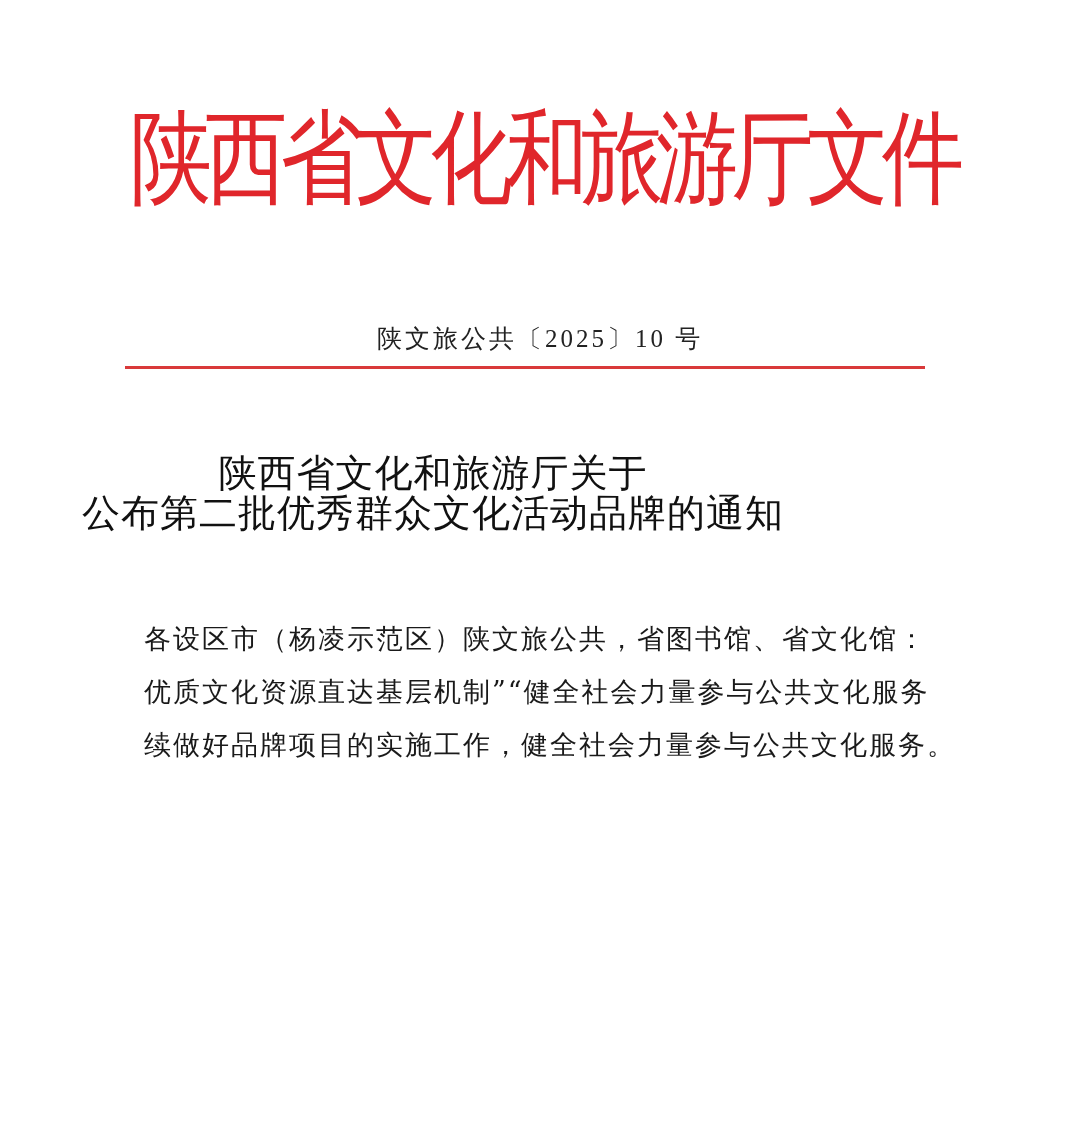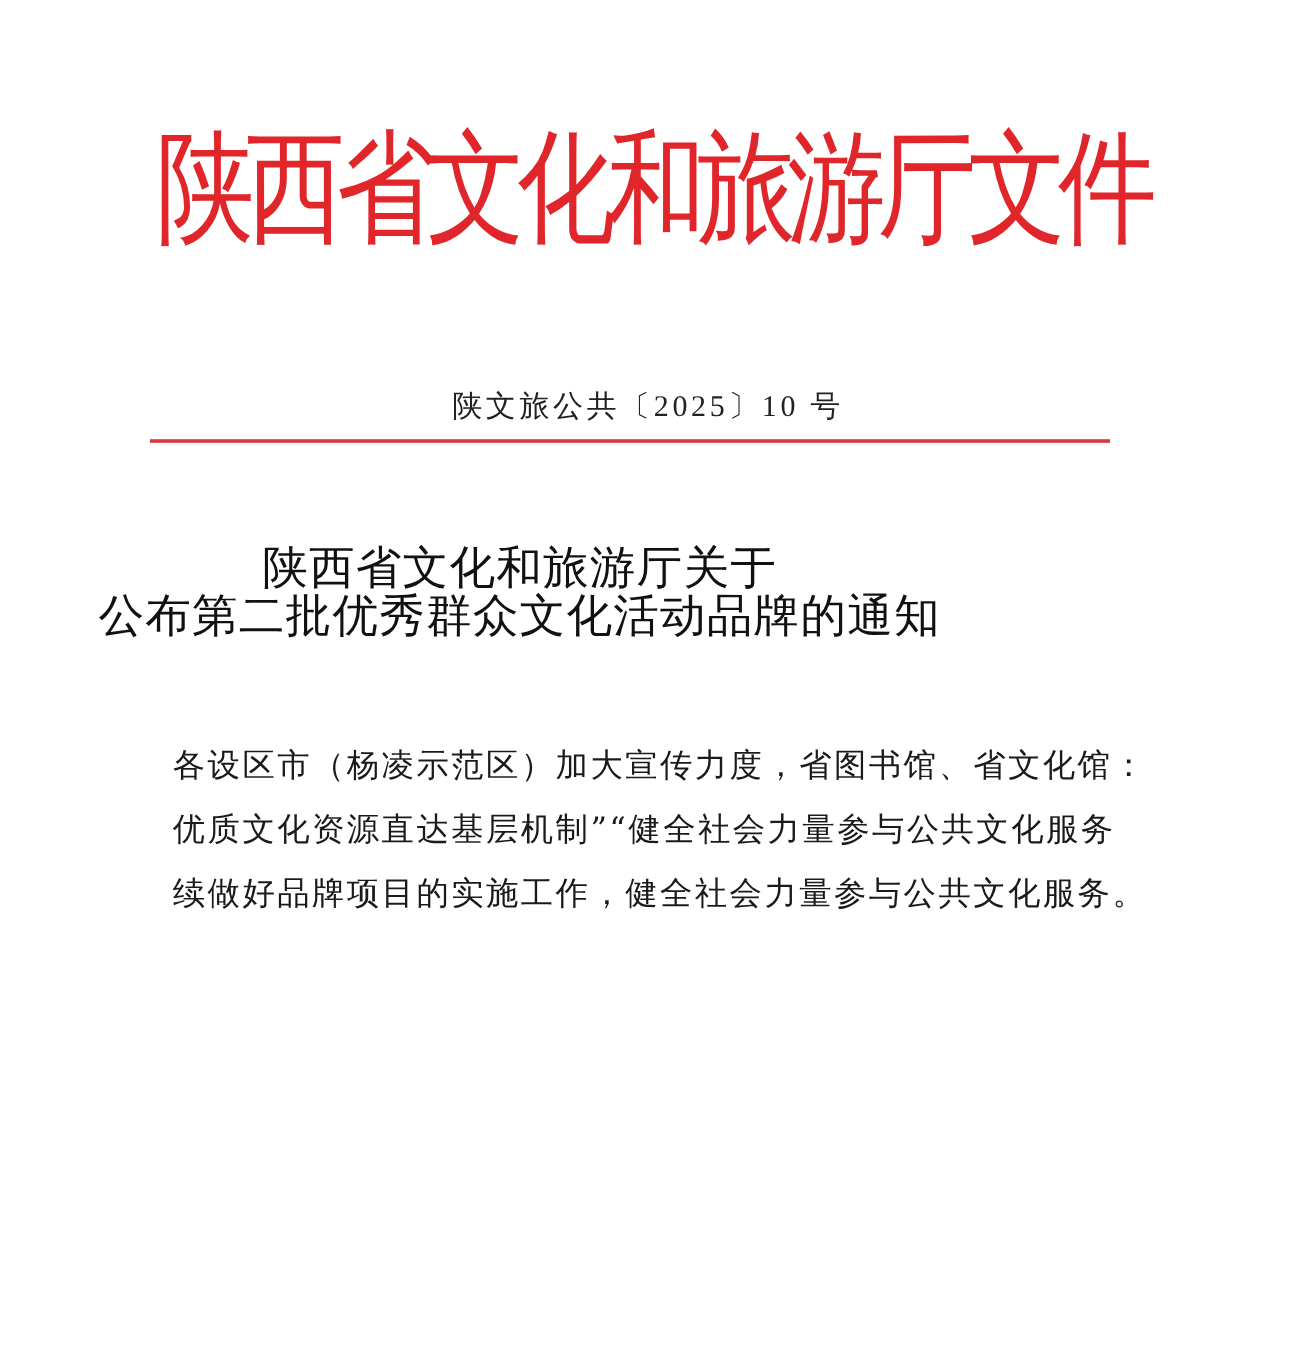--- a/index.html
+++ b/index.html
@@ -109,19 +109,19 @@
 
 <div class="doc-number">陕文旅公共〔2025〕10 号</div>
 
 <div class="red-rule"></div>
 
 <div class="title l1">陕西省文化和旅游厅关于</div>
 <div class="title l2">公布第二批优秀群众文化活动品牌的通知</div>
 
 <div class="body-text">
   <p>
-    <span class="line">各设区市（杨凌示范区）加大宣传力度，省图书馆、省文化馆：</span>
+    <span class="line">各设区市（杨凌示范区）陕文旅公共，省图书馆、省文化馆：</span>
   </p>
   <p class="para">
     <span class="line">优质文化资源直达基层机制”“健全社会力量参与公共文化服务</span>
     <span class="line">续做好品牌项目的实施工作，健全社会力量参与公共文化服务。</span>
   </p>
 </div>
 
 </body></html>

